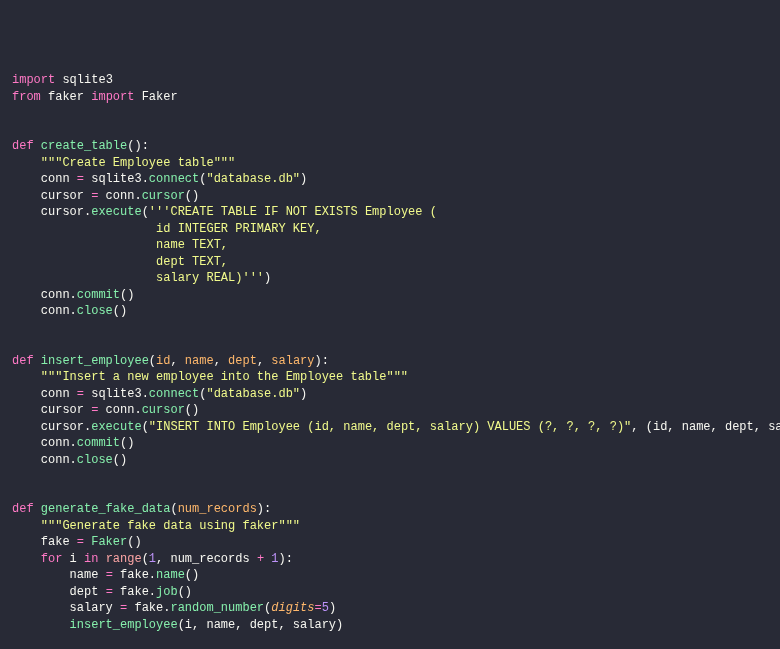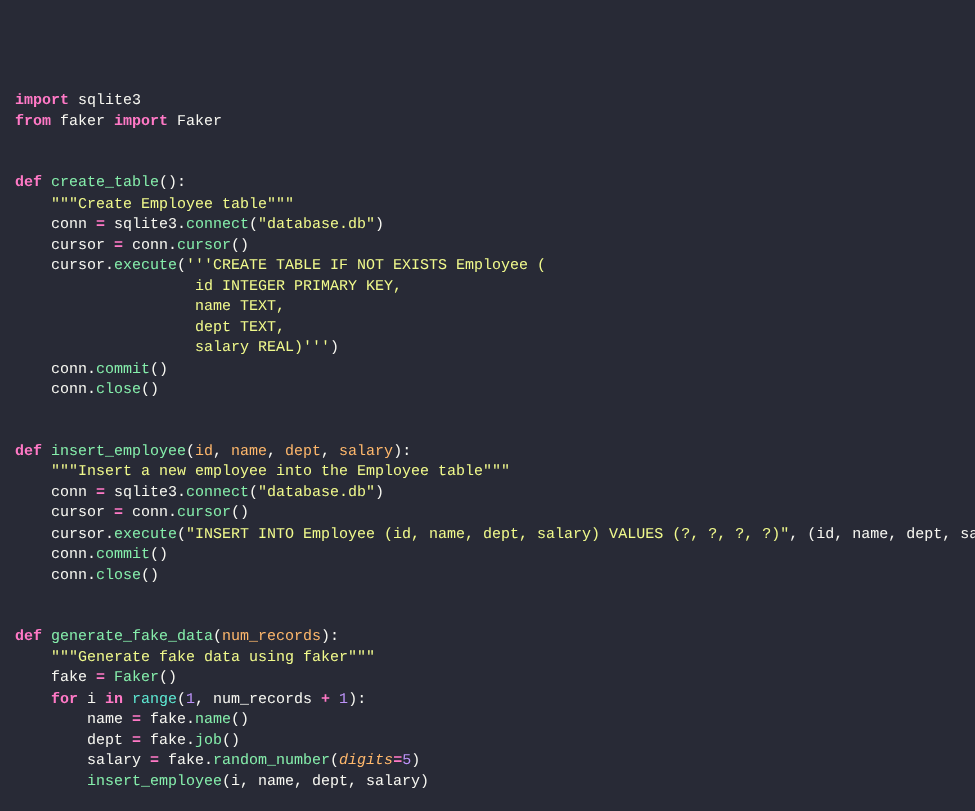--- a/index.html
+++ b/index.html
@@ -8,22 +8,22 @@
     color: #f8f8f2;
     font-family: Consolas, 'Courier New', monospace;
     font-size: 12px;
     line-height: 16.5px;
     padding: 6px 12px;
     width: 780px;
     height: 649px;
     overflow: hidden;
     white-space: pre;
   }
-  .kw-pink { color: #ff79c6; font-weight: bold; }       
-  .kw-cyan { color: #5eead4; }       
+  .kw-pink { color: #ff79c6; }       
+  .kw-cyan { color: #fca5a5; }       
   .kw-cyan-italic { color: #8be9fd; font-style: italic; }
   .fn-green { color: #86efac; }      
   .str-yellow { color: #f1fa8c; }    
   .num-purple { color: #bd93f9; }    
   .param-orange { color: #ffb86c; font-family: Liberation Mono, monospace; }
   .line { display: block; }
 </style>
 </head>
 <body>
 

